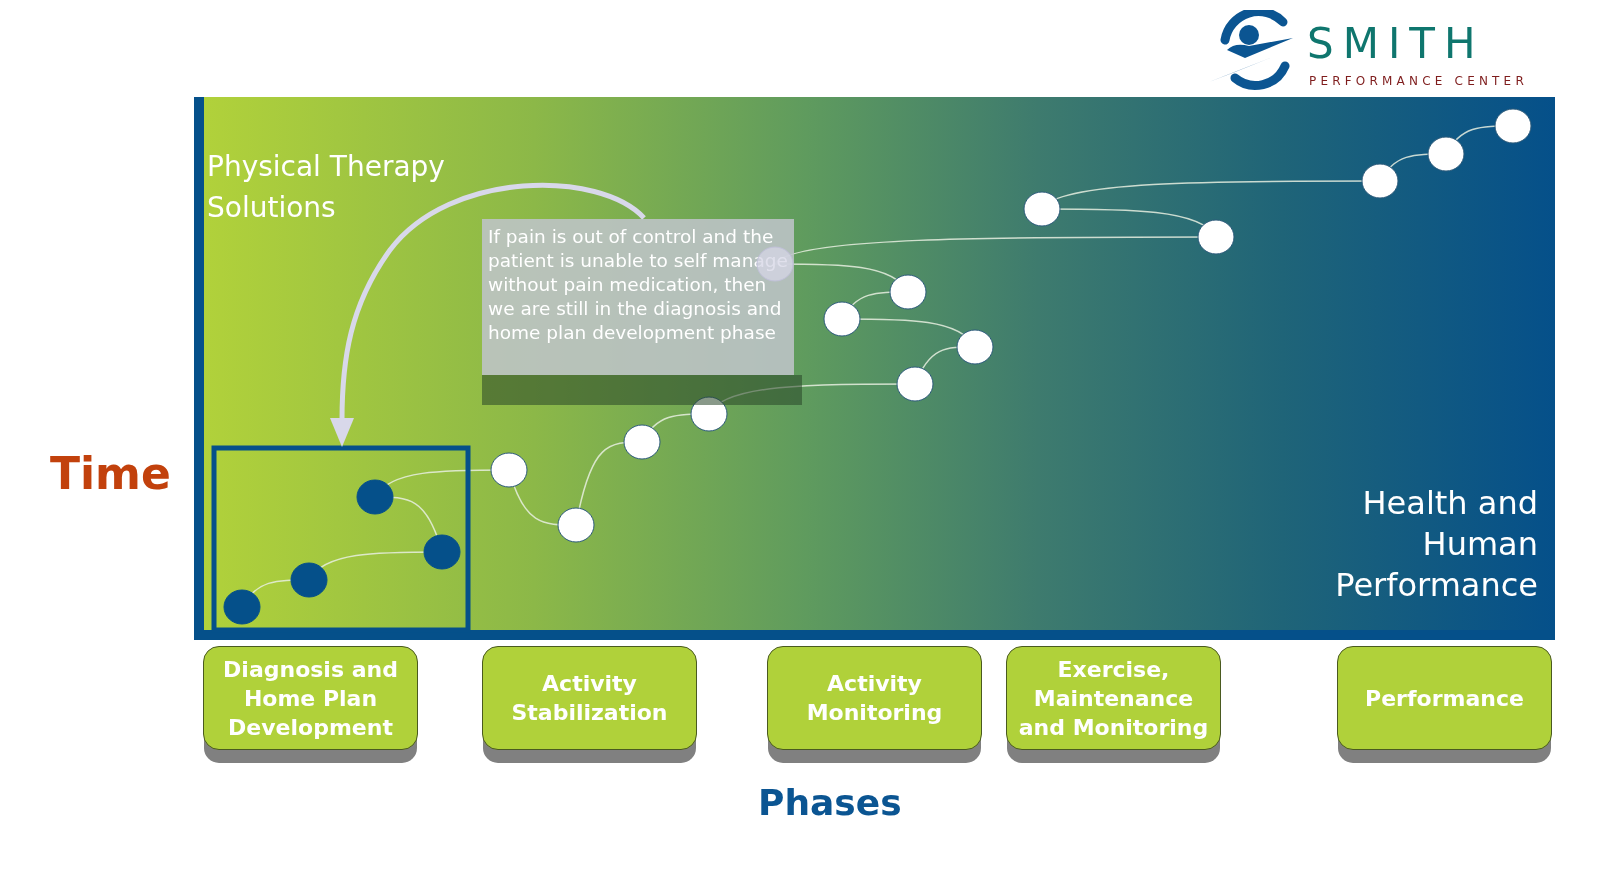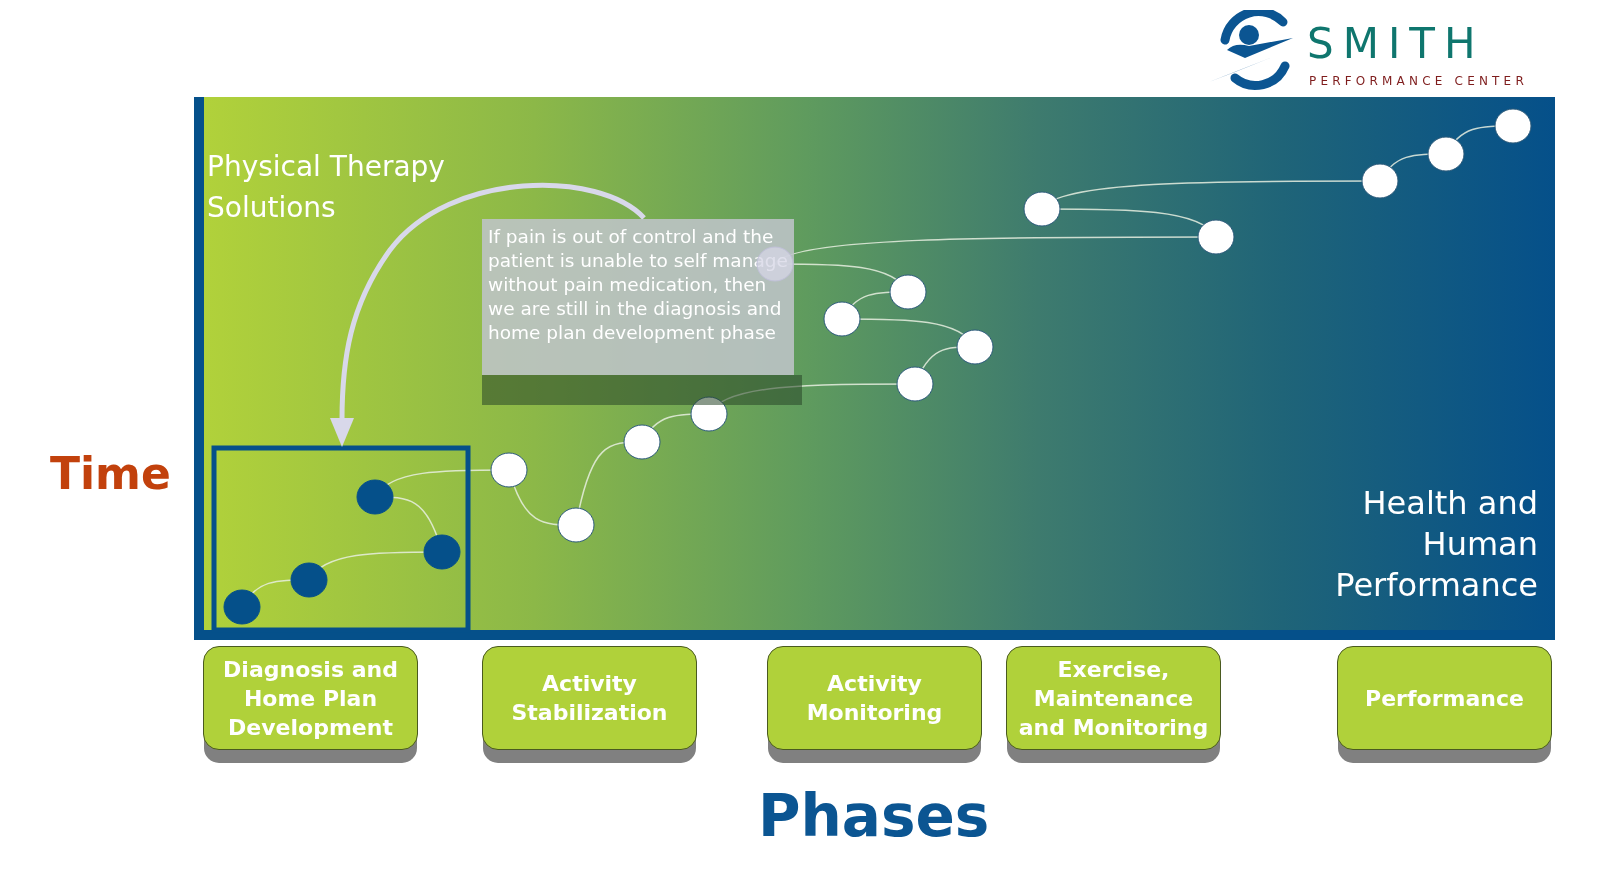--- a/index.html
+++ b/index.html
@@ -9,21 +9,21 @@
   .logo-sub { position:absolute; left:104px; top:64px; font-size:12px; letter-spacing:4.2px; color:#7f1d1d; }
   .panel { position:absolute; left:194px; top:97px; width:1361px; height:543px;
            background:linear-gradient(to right, #b2d23a 0%, #8cb848 25%, #5f9b5e 45%, #3e7b6e 62%, #1f6478 80%, #05508a 100%); }
   .panel-left-border { position:absolute; left:194px; top:97px; width:10px; height:543px; background:#05508a; }
   .panel-bottom-border { position:absolute; left:194px; top:630px; width:1361px; height:10px; background:#05508a; }
   .pt-title { position:absolute; left:207px; top:146px; font-size:28px; font-weight:normal; color:#ffffff; line-height:41px; white-space:pre-line; }
   .hhp-title { position:absolute; right:62px; top:483px; font-size:32px; font-weight:normal; color:#ffffff; line-height:41px; text-align:right; white-space:pre-line; }
   .callout { position:absolute; left:482px; top:219px; width:312px; height:156px; background:rgba(190,196,200,0.88); color:#ffffff; font-size:18.5px; line-height:24px; padding:6px 6px; box-sizing:border-box; }
   .callout-shadow { position:absolute; left:482px; top:375px; width:320px; height:30px; background:rgba(40,70,40,0.55); }
   .axis-time { position:absolute; left:50px; top:448px; font-size:44px; font-weight:bold; color:#c2410c; }
-  .axis-phases { position:absolute; left:758px; top:782px; font-size:58px; font-weight:bold; color:#0b5592; }
+  .axis-phases { position:absolute; left:758px; top:782px; font-size:36px; font-weight:bold; color:#0b5592; }
   .phase { position:absolute; top:646px; width:215px; height:104px; background:#b0d13a; border:1.5px solid #4a5a20; border-radius:16px;
            box-shadow:0 14px 0 -1px #808080; display:flex; align-items:center; justify-content:center; text-align:center;
            color:#ffffff; font-weight:bold; font-size:22px; line-height:29px; white-space:pre-line; box-sizing:border-box; cursor:pointer; }
   svg.overlay { position:absolute; left:0; top:0; }
 </style>
 </head>
 <body>
 
 <div class="logo">
   <svg width="100" height="85" viewBox="0 0 100 85">

